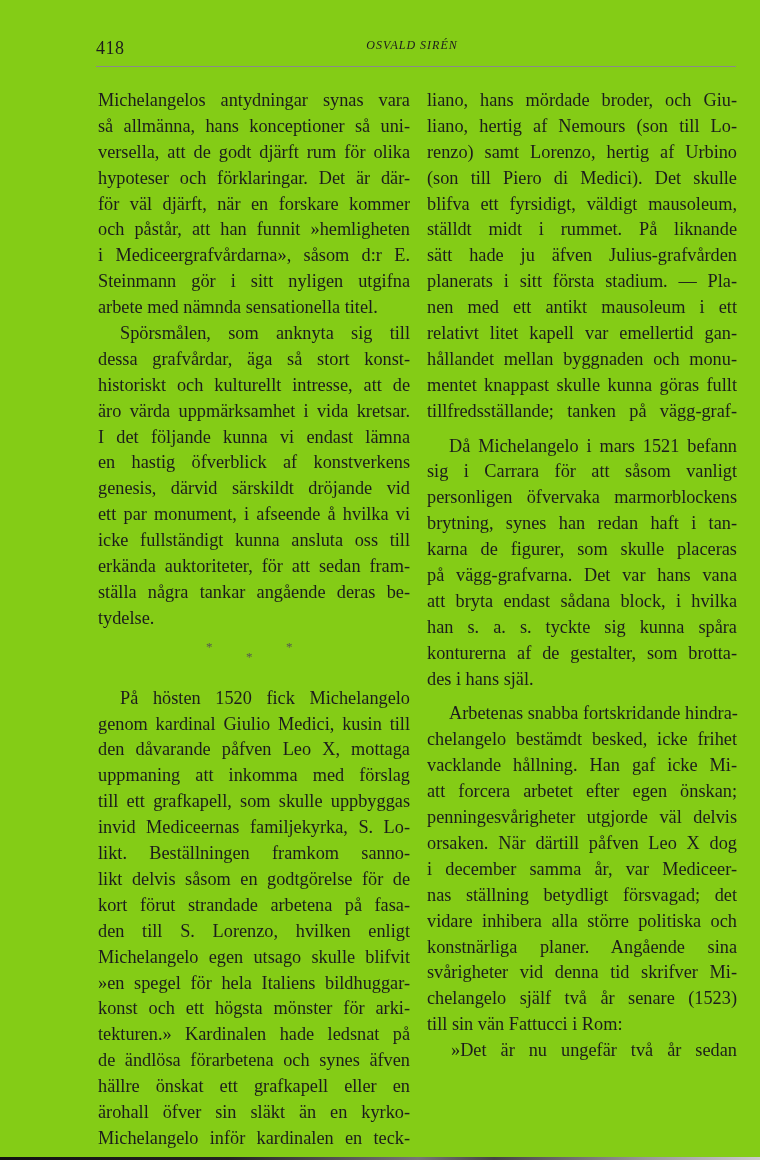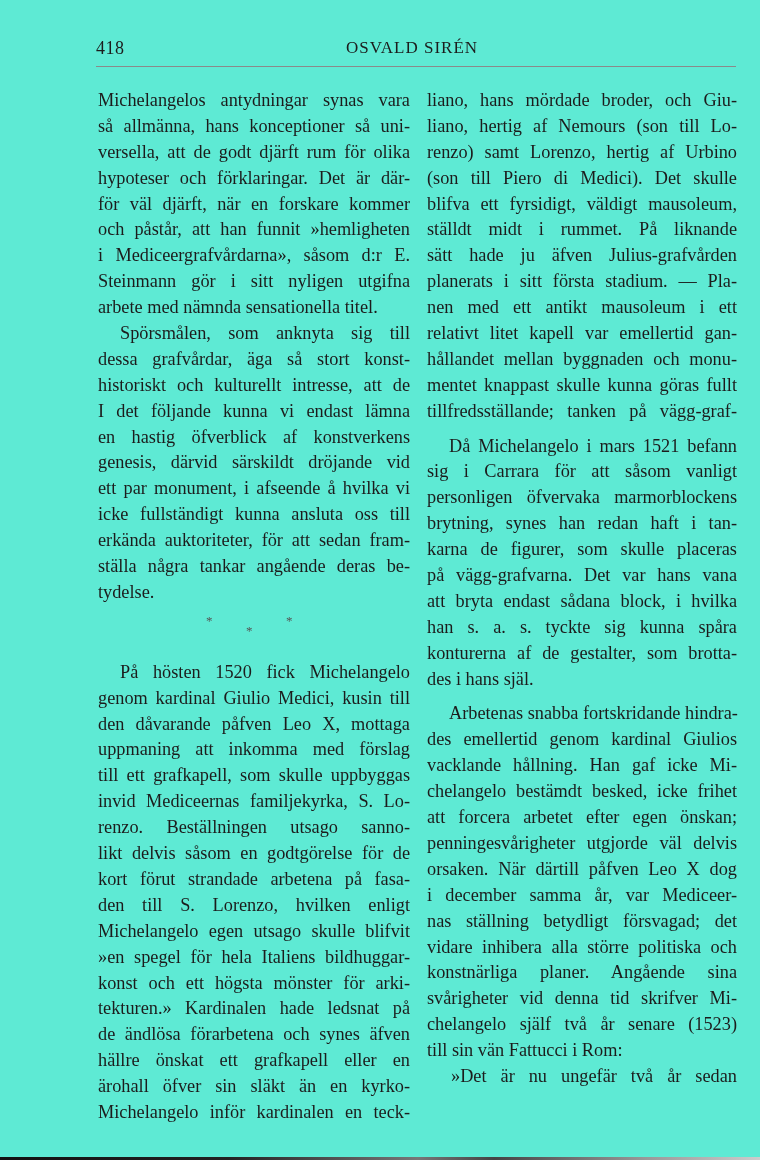--- a/index.html
+++ b/index.html
@@ -13,21 +13,21 @@
       position: relative;
       overflow: hidden;
       font-family: "Liberation Serif", "DejaVu Serif", serif;
       color: #1c1c1c;
     }
     .page {
       position: absolute;
       left: 0; top: 0;
       width: 760px;
       height: 1160px;
-      background: #5eead4;
+      background: #84cc16;
     }
     .running-head {
       position: absolute;
       left: 96px;
       top: 38px;
       width: 650px;
       height: 26px;
     }
     .page-number {
       position: absolute;
@@ -35,22 +35,23 @@
       top: 0;
       font-size: 18px;
       letter-spacing: 0.5px;
     }
     .author {
       position: absolute;
       left: 0;
       width: 632px;
       top: 0;
       text-align: center;
-      font-size: 17px;
+      font-size: 12px;
       letter-spacing: 1px;
+      font-style: italic;
     }
     .head-rule {
       position: absolute;
       left: 96px;
       top: 66px;
       width: 640px;
       height: 0;
       border-top: 1px solid #8a8a8a;
     }
     .column {
@@ -119,20 +120,21 @@
       <span class="line">för väl djärft, när en forskare kommer</span>
       <span class="line">och påstår, att han funnit »hemligheten</span>
       <span class="line">i Mediceergrafvårdarna», såsom d:r E.</span>
       <span class="line">Steinmann gör i sitt nyligen utgifna</span>
       <span class="line last">arbete med nämnda sensationella titel.</span>
     </div>
     <div>
       <span class="line indent">Spörsmålen, som anknyta sig till</span>
       <span class="line">dessa grafvårdar, äga så stort konst-</span>
       <span class="line">historiskt och kulturellt intresse, att de</span>
+      <span class="line">äro värda uppmärksamhet i vida kretsar.</span>
       <span class="line">I det följande kunna vi endast lämna</span>
       <span class="line">en hastig öfverblick af konstverkens</span>
       <span class="line">genesis, därvid särskildt dröjande vid</span>
       <span class="line">ett par monument, i afseende å hvilka vi</span>
       <span class="line">icke fullständigt kunna ansluta oss till</span>
       <span class="line">erkända auktoriteter, för att sedan fram-</span>
       <span class="line">ställa några tankar angående deras be-</span>
       <span class="line last">tydelse.</span>
     </div>
 
@@ -142,21 +144,21 @@
       <span class="asterisk" style="left:188px; top:2px;">*</span>
     </div>
 
     <div>
       <span class="line indent">På hösten 1520 fick Michelangelo</span>
       <span class="line">genom kardinal Giulio Medici, kusin till</span>
       <span class="line">den dåvarande påfven Leo X, mottaga</span>
       <span class="line">uppmaning att inkomma med förslag</span>
       <span class="line">till ett grafkapell, som skulle uppbyggas</span>
       <span class="line">invid Mediceernas familjekyrka, S. Lo-</span>
-      <span class="line">renzo. Beställningen utsago sanno-</span>
+      <span class="line">likt. Beställningen framkom sanno-</span>
       <span class="line">likt delvis såsom en godtgörelse för de</span>
       <span class="line">kort förut strandade arbetena på fasa-</span>
       <span class="line">den till S. Lorenzo, hvilken enligt</span>
       <span class="line">Michelangelo egen utsago skulle blifvit</span>
       <span class="line">»en spegel för hela Italiens bildhuggar-</span>
       <span class="line">konst och ett högsta mönster för arki-</span>
       <span class="line">tekturen.» Kardinalen hade ledsnat på</span>
       <span class="line">de ändlösa förarbetena och synes äfven</span>
       <span class="line">hällre önskat ett grafkapell eller en</span>
       <span class="line">ärohall öfver sin släkt än en kyrko-</span>
@@ -191,23 +193,22 @@
       <span class="line">karna de figurer, som skulle placeras</span>
       <span class="line">på vägg-grafvarna. Det var hans vana</span>
       <span class="line">att bryta endast sådana block, i hvilka</span>
       <span class="line">han s. a. s. tyckte sig kunna spåra</span>
       <span class="line">konturerna af de gestalter, som brotta-</span>
       <span class="line last">des i hans själ.</span>
     </div>
     <span class="gap"></span>
     <div>
       <span class="line indent">Arbetenas snabba fortskridande hindra-</span>
-      <span class="line">des emellertid genom kardinal Giulios</span>
+      <span class="line">chelangelo bestämdt besked, icke frihet</span>
       <span class="line">vacklande hållning. Han gaf icke Mi-</span>
-      <span class="line">chelangelo bestämdt besked, icke frihet</span>
       <span class="line">att forcera arbetet efter egen önskan;</span>
       <span class="line">penningesvårigheter utgjorde väl delvis</span>
       <span class="line">orsaken. När därtill påfven Leo X dog</span>
       <span class="line">i december samma år, var Mediceer-</span>
       <span class="line">nas ställning betydligt försvagad; det</span>
       <span class="line">vidare inhibera alla större politiska och</span>
       <span class="line">konstnärliga planer. Angående sina</span>
       <span class="line">svårigheter vid denna tid skrifver Mi-</span>
       <span class="line">chelangelo själf två år senare (1523)</span>
       <span class="line last">till sin vän Fattucci i Rom:</span>

